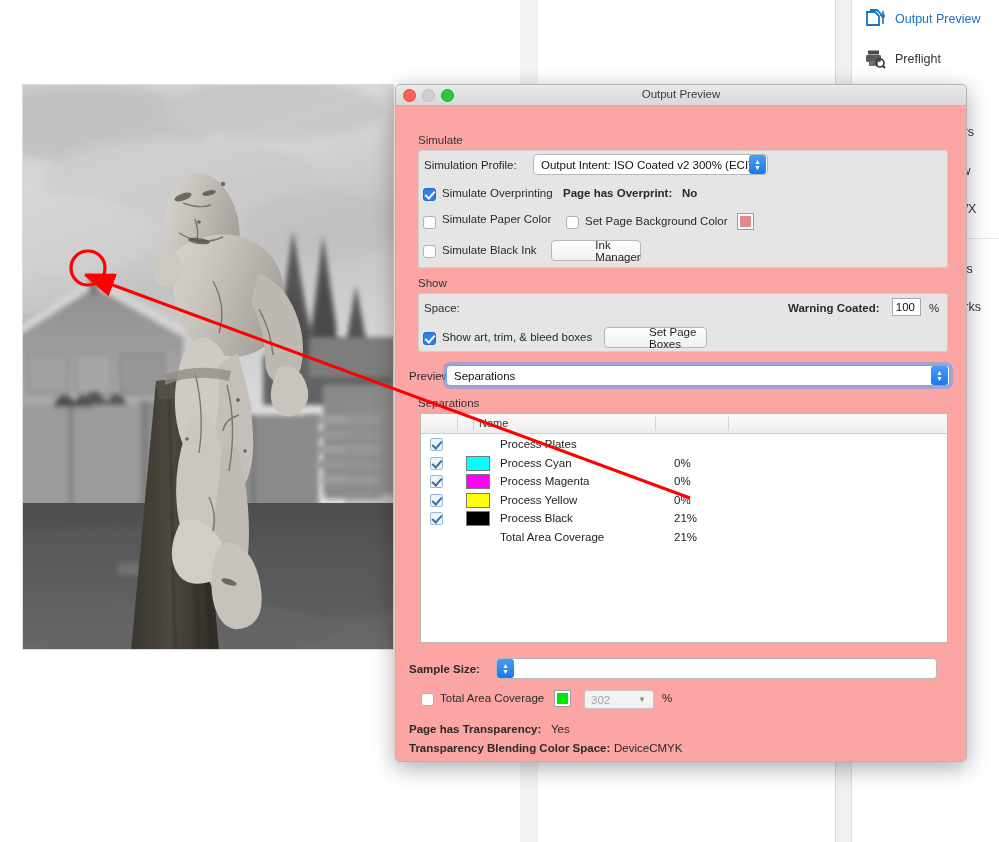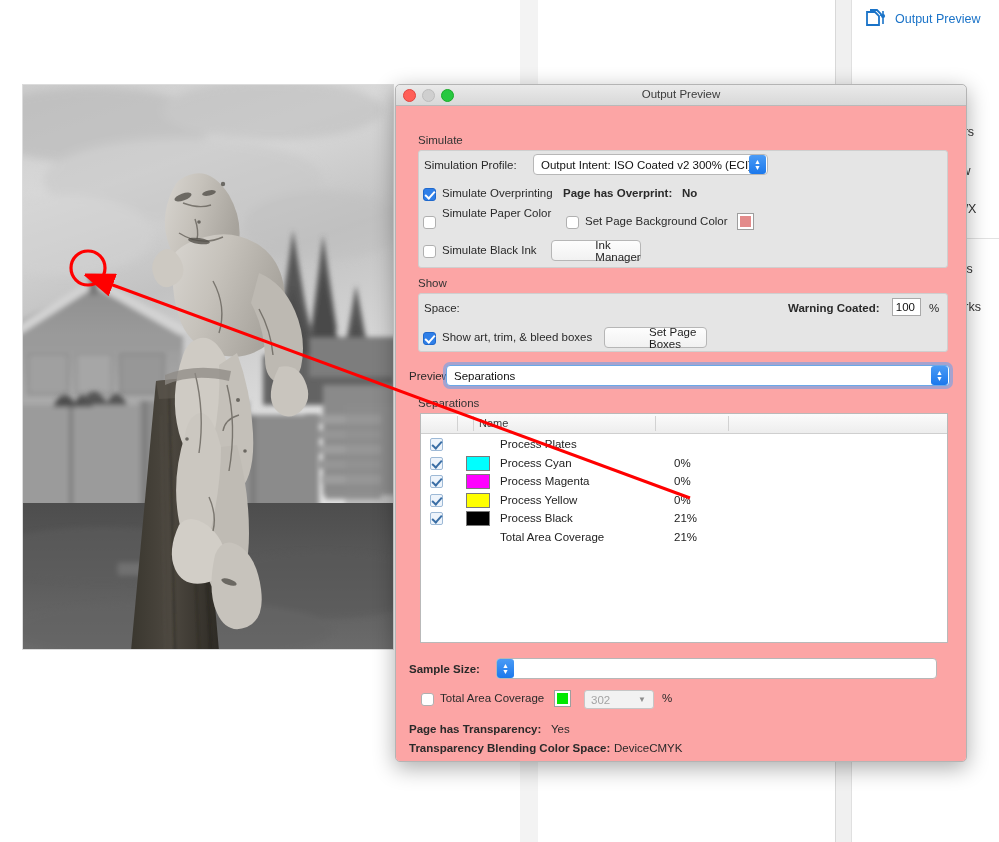--- a/index.html
+++ b/index.html
@@ -180,20 +180,32 @@
         <svg viewBox="0 0 22 22" width="22" height="22">
           <path d="M3 4h8l4 4v9H3z" fill="none" stroke="#1a73c8" stroke-width="1.8"></path>
           <path d="M6 2h7l4 4v2" fill="none" stroke="#1a73c8" stroke-width="1.8"></path>
           <line x1="19" y1="3" x2="19" y2="16" stroke="#1a73c8" stroke-width="1.6"></line>
           <circle cx="19" cy="8" r="2.1" fill="#1a73c8"></circle>
         </svg>
       </span>
       <span class="tool-label">Output Preview</span>
     </div>
 
+    <div class="tool-row" style="top:40px;">
+      <span class="tool-ico">
+        <svg viewBox="0 0 22 22" width="22" height="22">
+          <rect x="4" y="2.5" width="11" height="4" fill="#4a4a4a"></rect>
+          <rect x="2" y="7" width="15" height="7" rx="1.4" fill="#5a5a5a"></rect>
+          <rect x="5" y="13" width="9" height="5" fill="#6f6f6f"></rect>
+          <circle cx="16" cy="15" r="4" fill="none" stroke="#3b3b3b" stroke-width="1.7"></circle>
+          <line x1="18.8" y1="17.8" x2="21" y2="20" stroke="#3b3b3b" stroke-width="2"></line>
+        </svg>
+      </span>
+      <span class="tool-label">Preflight</span>
+    </div>
 
     <div class="tool-row" style="top:80px;">
       <span class="tool-ico">
         <svg viewBox="0 0 22 22" width="22" height="22">
           <rect x="3" y="4" width="13" height="10" rx="1" fill="none" stroke="#4a4a4a" stroke-width="1.8"></rect>
         </svg>
       </span>
     </div>
   </div>
 
@@ -406,21 +418,21 @@
           <span>▼</span>
         </span>
     </div>
 
     <div class="cb on" style="left:27px;top:82px;"></div>
     <div class="lbl" style="left:46px;top:81px;">Simulate Overprinting</div>
     <div class="lbl bold" style="left:167px;top:81px;">Page has Overprint:</div>
     <div class="lbl bold" style="left:286px;top:81px;">No</div>
 
     <div class="cb" style="left:27px;top:110px;"></div>
-    <div class="lbl" style="left:46px;top:101px;">Simulate Paper Color</div>
+    <div class="lbl" style="left:46px;top:107px;">Simulate Paper Color</div>
     <div class="cb" style="left:170px;top:110px;"></div>
     <div class="lbl" style="left:189px;top:109px;">Set Page Background Color</div>
     <div class="swatch" style="left:341px;top:107px;">
       <i id="bg-swatch-fill" style="background: rgb(227, 139, 139);"></i>
     </div>
 
     <div class="cb" style="left:27px;top:139px;"></div>
     <div class="lbl" style="left:46px;top:138px;">Simulate Black Ink</div>
     <div class="btn" style="left:155px;top:134px;width:90px;">Ink Manager</div>
 

